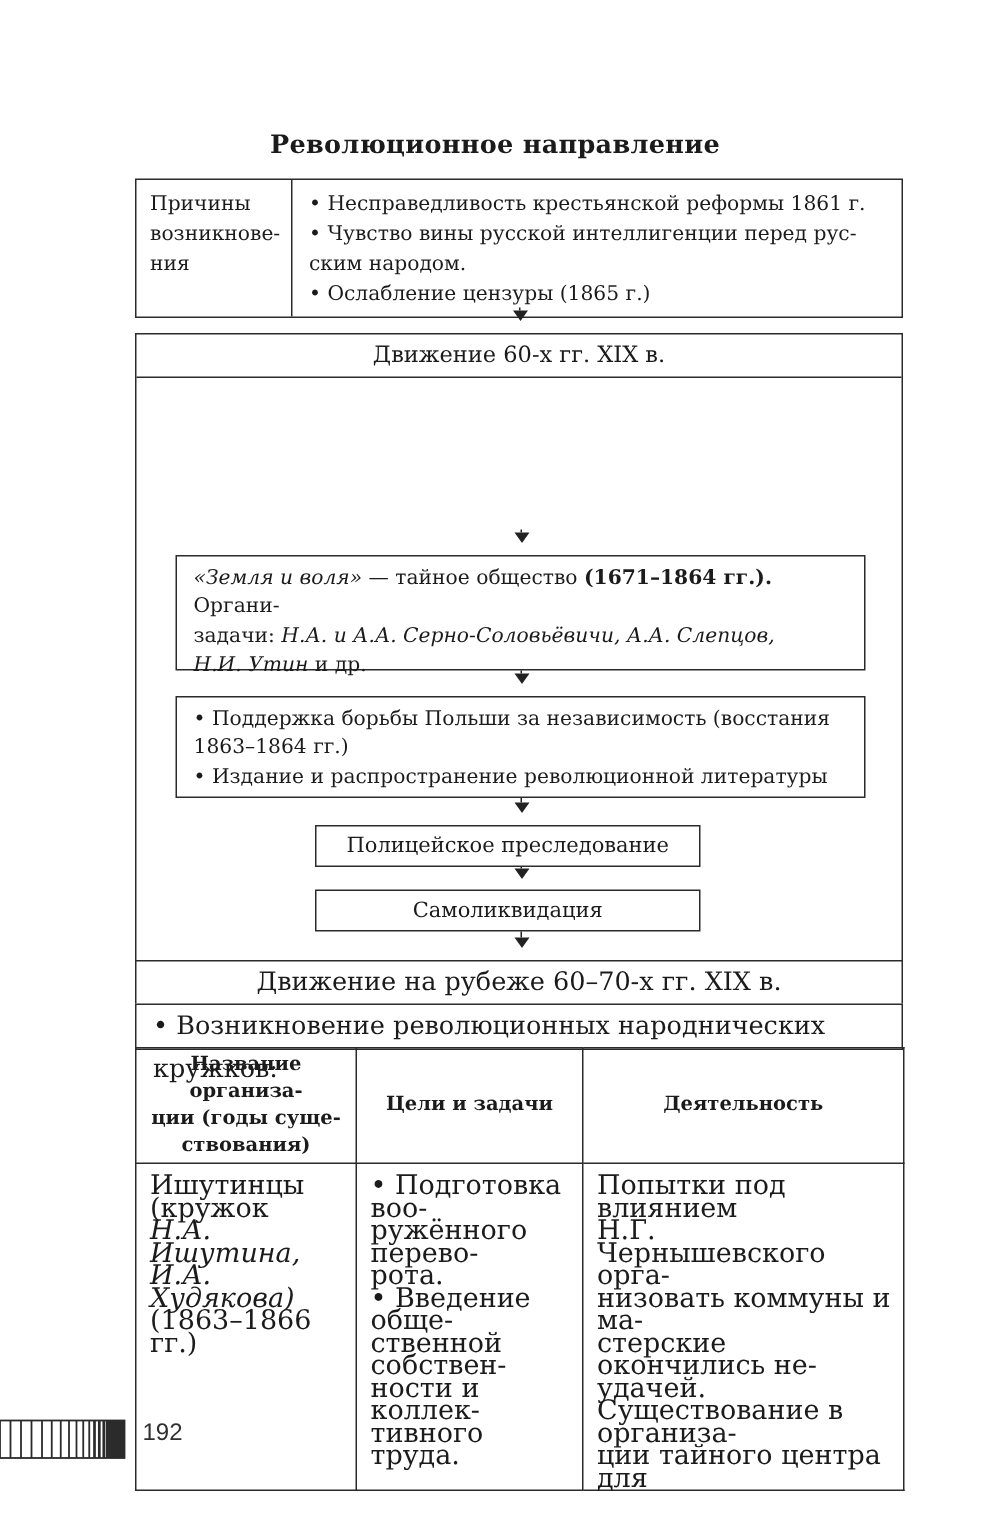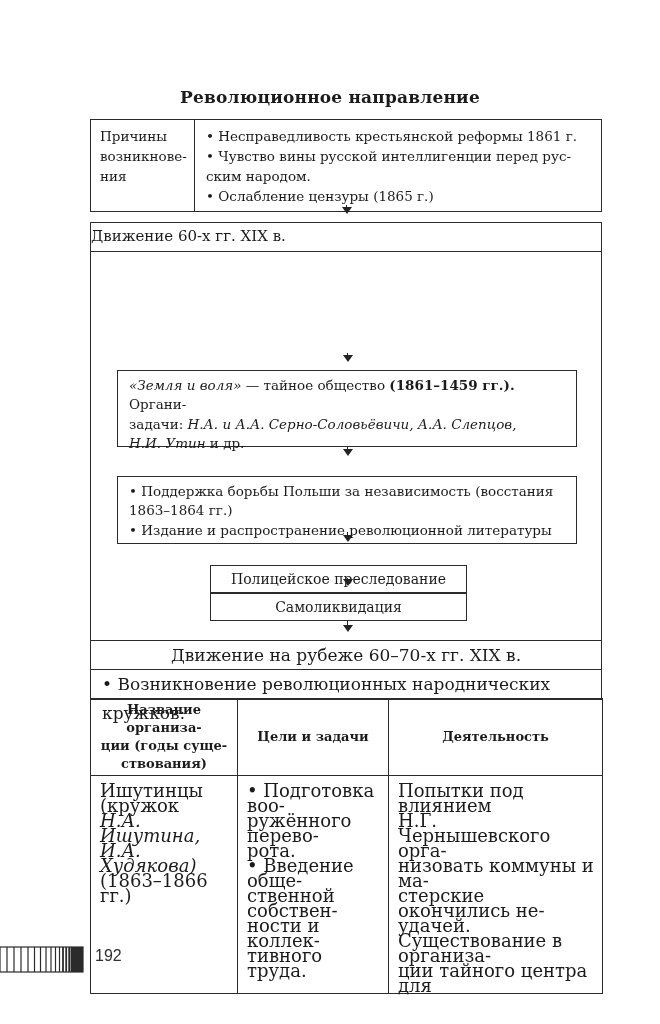--- a/index.html
+++ b/index.html
@@ -37,21 +37,21 @@
   .arrow .shaft{width:1.5px;flex:1;background:#222;}
   .arrow .head{
     width:0;height:0;flex:0 0 7px;
     border-left:5.5px solid transparent;
     border-right:5.5px solid transparent;
     border-top:7px solid #222;
   }
   
   .outer60{left:90px;top:222px;width:512px;height:419px;}
   .outer60-header{
-    height:28px;line-height:27px;text-align:left;
+    height:28px;line-height:27px;text-align:center;
     border-bottom:1.5px solid #2b2b2b;
     font-size:15px;
   }
   .inner-box{left:26px;width:460px;padding:5px 10px 0 11px;}
   .small-box{left:119px;width:257px;height:28px;line-height:26px;text-align:center;font-size:14px;}
   
   .band{left:90px;width:512px;height:31px;box-sizing:border-box;}
   .band-center{text-align:center;line-height:28.5px;font-size:17px;}
   .band-left{line-height:28.5px;font-size:17px;padding-left:11px;}
   
@@ -100,39 +100,39 @@
 
 <div class="abs bx outer60">
   <div class="outer60-header">Движение 60-х гг. XIX в.</div>
 
 
   <div class="abs arrow" style="left:250px;top:130px;height:16px;">
       <div class="shaft"></div>
       <div class="head"></div>
     </div>
 
-  <div class="abs bx inner-box body-txt pre" style="top:147px;height:77px;"><span class="it">«Земля и воля»</span><span> — тайное общество </span><span class="bd">(1861–1459 гг.).</span><span> Органи-
+  <div class="abs bx inner-box body-txt pre" style="top:147px;height:77px;"><span class="it">«Земля и воля»</span><span> — тайное общество </span><span class="bd">(1671–1864 гг.).</span><span> Органи-
 задачи: </span><span class="it">Н.А. и А.А. Серно-Соловьёвичи, А.А. Слепцов,
 Н.И. Утин</span><span> и др.</span></div>
 
   <div class="abs arrow" style="left:250px;top:224px;height:16px;">
       <div class="shaft"></div>
       <div class="head"></div>
     </div>
 
-  <div class="abs bx inner-box body-txt pre" style="top:241px;height:68px;margin-top:12px;">• Поддержка борьбы Польши за независимость (восстания
+  <div class="abs bx inner-box body-txt pre" style="top:241px;height:68px;">• Поддержка борьбы Польши за независимость (восстания
 1863–1864 гг.)
 • Издание и распространение революционной литературы</div>
 
   <div class="abs arrow" style="left:250px;top:309px;height:17px;">
       <div class="shaft"></div>
       <div class="head"></div>
     </div>
 
-  <div class="abs bx small-box" style="top:342px;">Полицейское преследование</div>
+  <div class="abs bx small-box" style="top:327px;">Полицейское преследование</div>
 
   <div class="abs arrow" style="left:250px;top:355px;height:15px;">
       <div class="shaft"></div>
       <div class="head"></div>
     </div>
 
   <div class="abs bx small-box" style="top:370px;">Самоликвидация</div>
 
   <div class="abs arrow" style="left:250px;top:398px;height:18px;">
       <div class="shaft"></div>

